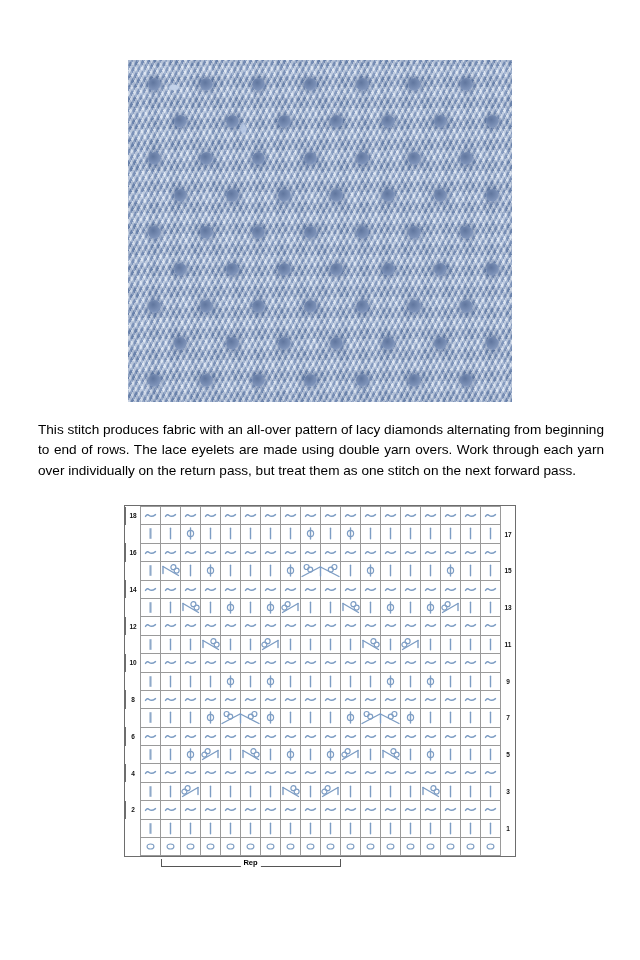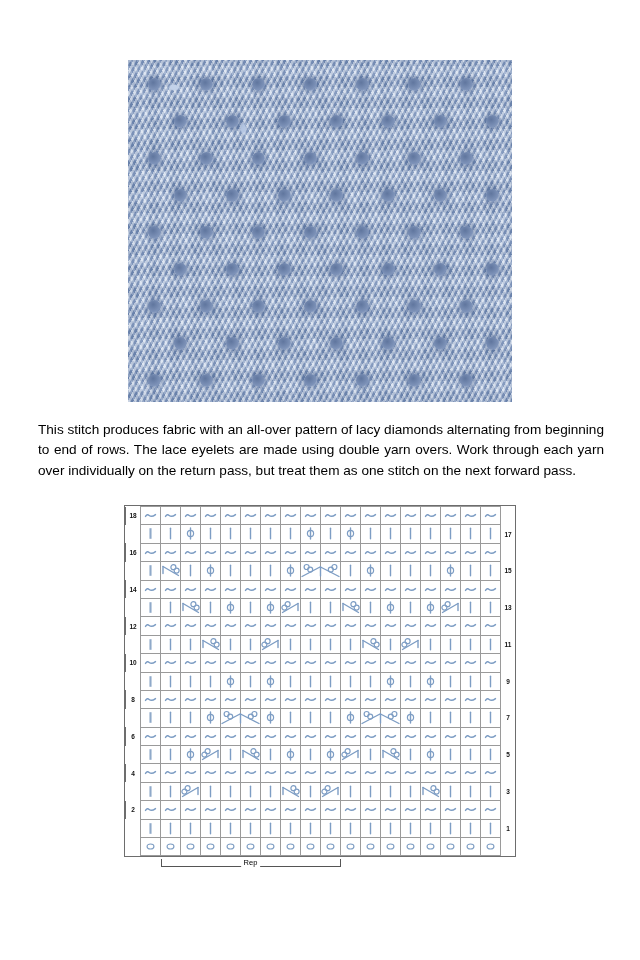--- a/index.html
+++ b/index.html
@@ -55,21 +55,21 @@
   }
   table.chart tr.outer-l td.rownum{border-left:1px solid #6d6d6d;}
   .chart-outer{border:1px solid #6d6d6d;display:inline-block;}
   svg.sym{display:block;width:19px;height:17px;position:absolute;left:0;top:0;}
   .lg{stroke:#7d9dc4;fill:none;stroke-width:1.4;stroke-linecap:round;}
   .lgf{stroke:#7d9dc4;fill:none;stroke-width:1.2;}
   .kb{stroke:#8fa9c9;stroke-width:2.1;stroke-linecap:butt;}
   
   #rep-bracket{
     position:absolute;
-    font-size:7.5px;font-weight:normal;color:#000;
+    font-size:7.5px;font-weight:bold;color:#000;
     text-align:center;
   }
   #rep-bracket .bar{
     border-left:1px solid #555;border-right:1px solid #555;border-bottom:1px solid #555;
     height:7px;position:relative;
   }
   #rep-bracket .lbl{
     position:absolute;left:50%;transform:translateX(-50%);top:-1px;
     background:#fff;padding:0 3px;line-height:9px;
   }

